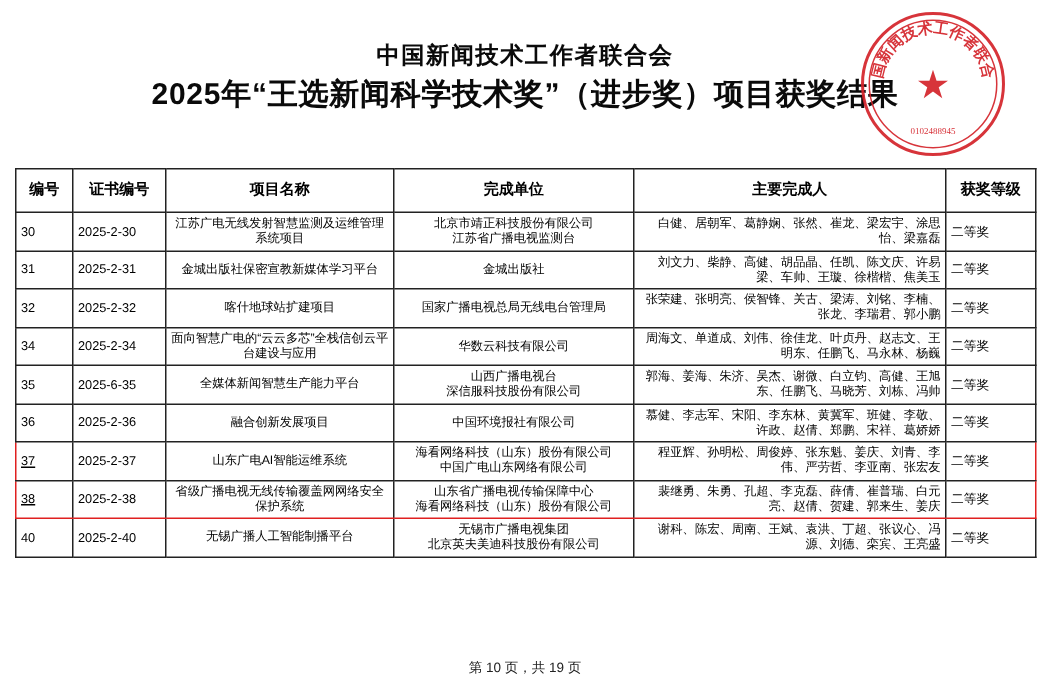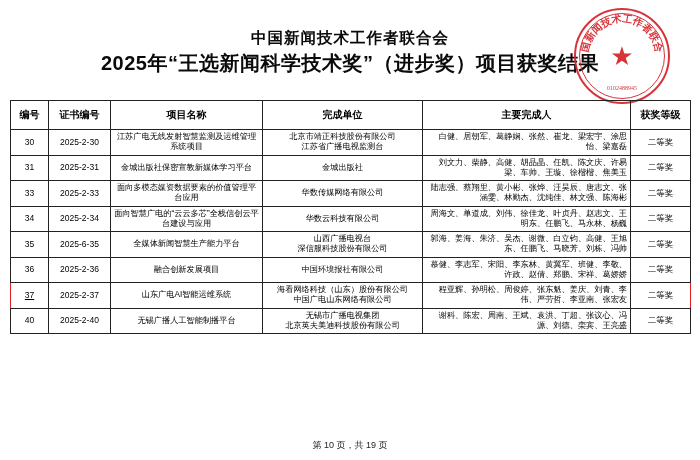--- a/index.html
+++ b/index.html
@@ -81,21 +81,21 @@
     bottom: 11px;
     transform: translateX(-50%);
     color: #d4232a;
     font-size: 6px;
     white-space: nowrap;
     font-family: "Liberation Serif", serif;
   }
   .table-wrap {
     position: absolute;
     left: 10px;
-    top: 100px;
+    top: 112px;
     width: 680px;
   }
   table.award {
     border-collapse: collapse;
     width: 680px;
     table-layout: fixed;
     font-size: 8.2px;
   }
   table.award th,
   table.award td {
@@ -113,21 +113,20 @@
     padding: 3px 2px;
   }
   col.c-no      { width: 38px; }
   col.c-cert    { width: 62px; }
   col.c-proj    { width: 152px; }
   col.c-unit    { width: 160px; }
   col.c-people  { width: 208px; }
   col.c-level   { width: 60px; }
 
   td.no, td.cert, td.level {
-    text-align: center;
     font-size: 8.5px;
   }
   td.proj, td.unit {
     text-align: center;
   }
   td.people {
     text-align: right;
     padding-left: 5px;
   }
   tr.highlight td {
@@ -220,27 +219,27 @@
             <td class="no">31</td>
             <td class="cert">2025-2-31</td>
             <td class="proj">金城出版社保密宣教新媒体学习平台</td>
             <td class="unit cell-multi">
               <span>金城出版社</span>
             </td>
             <td class="people">刘文力、柴静、高健、胡品晶、任凯、陈文庆、许易梁、车帅、王璇、徐楷楷、焦美玉</td>
             <td class="level">二等奖</td>
           </tr>
           <tr>
-            <td class="no">33</td>
-            <td class="cert">2025-2-33</td>
-            <td class="proj">面向多模态媒资数据要素的价值管理平台应用</td>
-            <td class="unit cell-multi">
-              <span>华数传媒网络有限公司</span>
-            </td>
-            <td class="people">陆志强、蔡翔里、黄小彬、张烨、汪昊辰、唐志文、张涵雯、林勤杰、沈纯佳、林文强、陈海彬</td>
+            <td class="no">32</td>
+            <td class="cert">2025-2-32</td>
+            <td class="proj">喀什地球站扩建项目</td>
+            <td class="unit cell-multi">
+              <span>国家广播电视总局无线电台管理局</span>
+            </td>
+            <td class="people">张荣建、张明亮、侯智锋、关古、梁涛、刘铭、李楠、张龙、李瑞君、郭小鹏</td>
             <td class="level">二等奖</td>
           </tr>
           <tr>
             <td class="no">34</td>
             <td class="cert">2025-2-34</td>
             <td class="proj">面向智慧广电的“云云多芯”全栈信创云平台建设与应用</td>
             <td class="unit cell-multi">
               <span>华数云科技有限公司</span>
             </td>
             <td class="people">周海文、单道成、刘伟、徐佳龙、叶贞丹、赵志文、王明东、任鹏飞、马永林、杨巍</td>
@@ -271,20 +270,31 @@
             <td class="no">37</td>
             <td class="cert">2025-2-37</td>
             <td class="proj">山东广电AI智能运维系统</td>
             <td class="unit cell-multi">
               <span>海看网络科技（山东）股份有限公司</span>
               <span>中国广电山东网络有限公司</span>
             </td>
             <td class="people">程亚辉、孙明松、周俊婷、张东魁、姜庆、刘青、李伟、严劳哲、李亚南、张宏友</td>
             <td class="level">二等奖</td>
           </tr>
+          <tr class="highlight highlight-last">
+            <td class="no">38</td>
+            <td class="cert">2025-2-38</td>
+            <td class="proj">省级广播电视无线传输覆盖网网络安全保护系统</td>
+            <td class="unit cell-multi">
+              <span>山东省广播电视传输保障中心</span>
+              <span>海看网络科技（山东）股份有限公司</span>
+            </td>
+            <td class="people">裴继勇、朱勇、孔超、李克磊、薛倩、崔普瑞、白元亮、赵倩、贺建、郭来生、姜庆</td>
+            <td class="level">二等奖</td>
+          </tr>
           <tr>
             <td class="no">40</td>
             <td class="cert">2025-2-40</td>
             <td class="proj">无锡广播人工智能制播平台</td>
             <td class="unit cell-multi">
               <span>无锡市广播电视集团</span>
               <span>北京英夫美迪科技股份有限公司</span>
             </td>
             <td class="people">谢科、陈宏、周南、王斌、袁洪、丁超、张议心、冯源、刘德、栾宾、王亮盛</td>
             <td class="level">二等奖</td>

